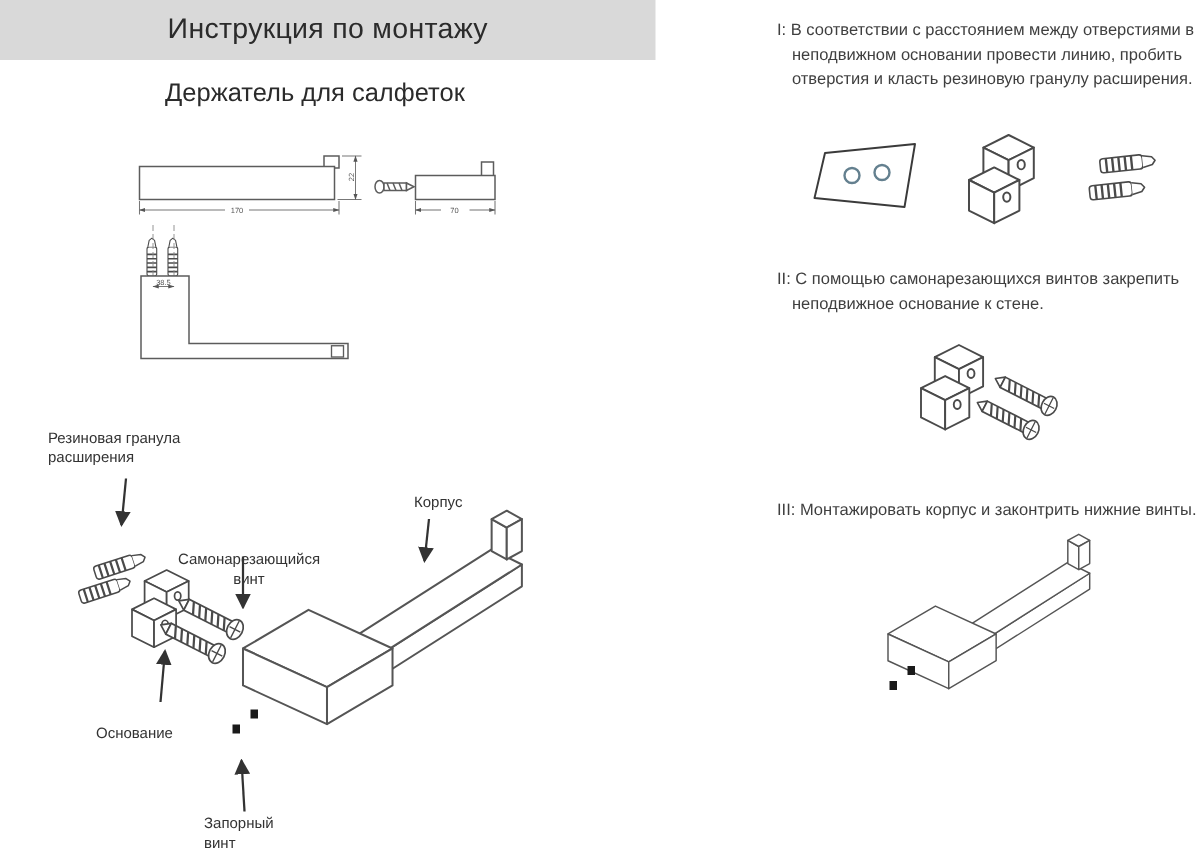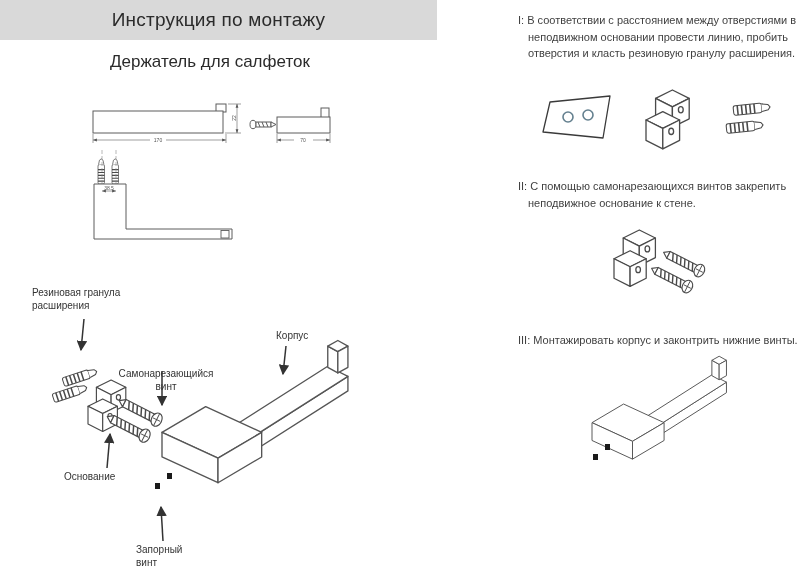--- a/index.html
+++ b/index.html
@@ -9,21 +9,21 @@
         display:flex;align-items:center;justify-content:center;}
   .title-band span{font-size:19px;color:#2b2b2b;letter-spacing:0.2px;}
   .subtitle{position:absolute;left:110px;top:52px;font-size:17px;color:#2b2b2b;}
   .step{position:absolute;left:518px;width:280px;font-size:11px;line-height:1.5;
         color:#3f3f3f;padding-left:10px;text-indent:-10px;}
   .step-1{top:12px;} .step-2{top:178px;} .step-3{top:332px;}
   .lbl{position:absolute;font-size:10px;line-height:1.3;color:#333;}
   .lbl-rubber{left:32px;top:286px;width:104px;}
   .lbl-screw{left:113px;top:336px;width:106px;text-align:center;margin-top:31px;}
   .lbl-body{left:276px;top:329px;}
-  .lbl-base{left:64px;top:470px;}
+  .lbl-base{left:64px;top:483px;}
   .lbl-lock{left:136px;top:543px;width:58px;text-align:left;}
   .art{position:absolute;left:0;top:0;}
   .dimtxt{font-size:5px;fill:#555;}
 </style>
 </head>
 <body>
 
 <div class="page">
 
   <div class="title-band">

